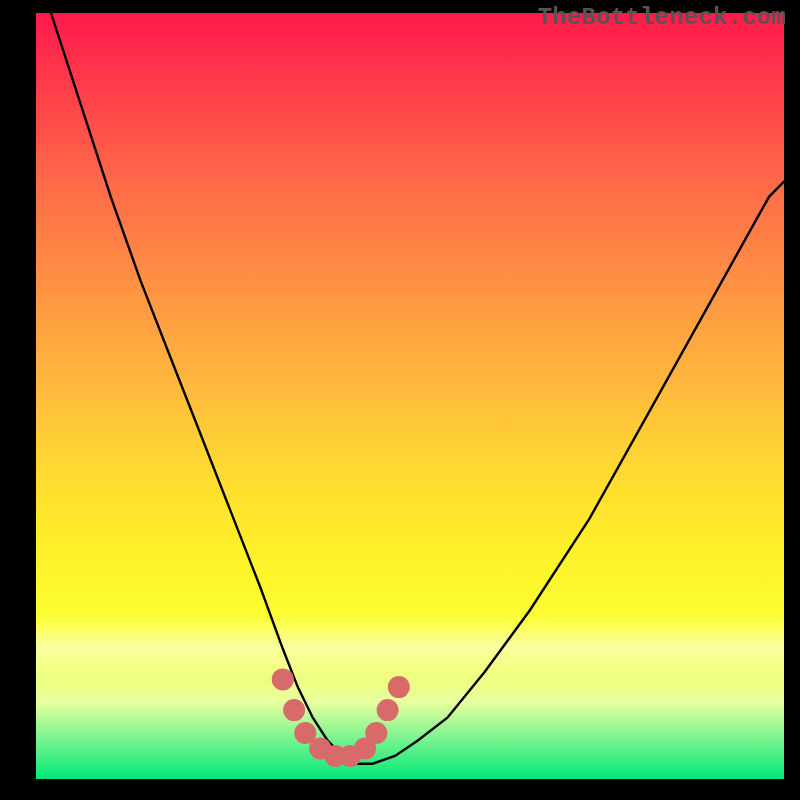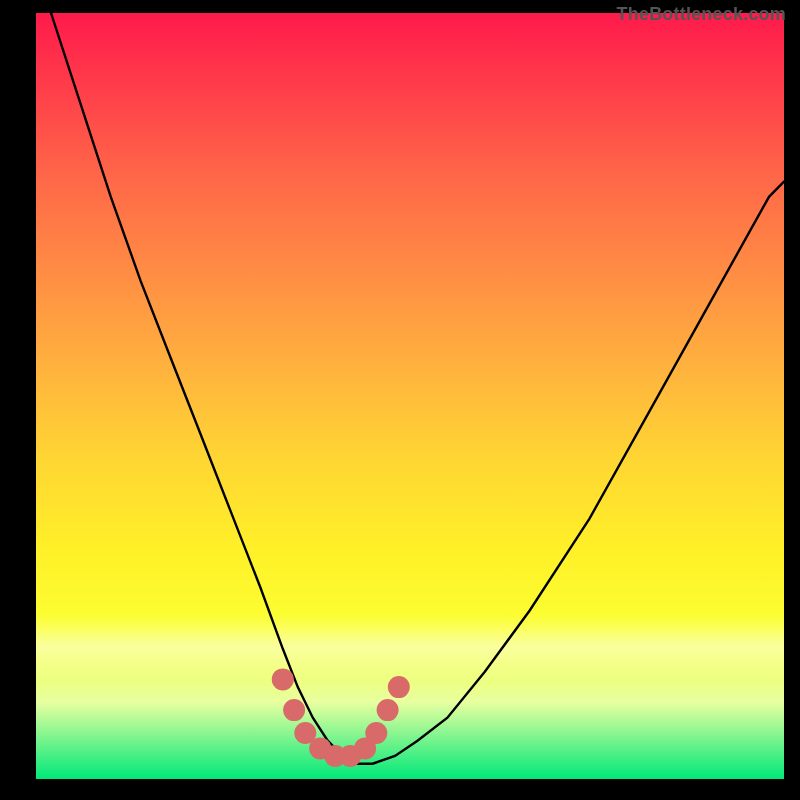--- a/index.html
+++ b/index.html
@@ -37,22 +37,22 @@
     height: 66px;
     background: linear-gradient(to bottom,
       rgba(255,255,255,0.0) 0%,
       rgba(255,255,255,0.45) 50%,
       rgba(255,255,255,0.0) 100%);
   }
   .attribution {
     position: absolute;
     right: 14px;
     top: 4px;
-    font-family: Liberation Sans, sans-serif;
-    font-size: 18px;
+    font-family: Liberation Mono, monospace;
+    font-size: 24px;
     font-weight: 600;
     color: #555;
     letter-spacing: 0.2px;
   }
   .curve-layer {
     position: absolute;
     left: 0; top: 0;
     width: 748px;
     height: 766px;
   }

